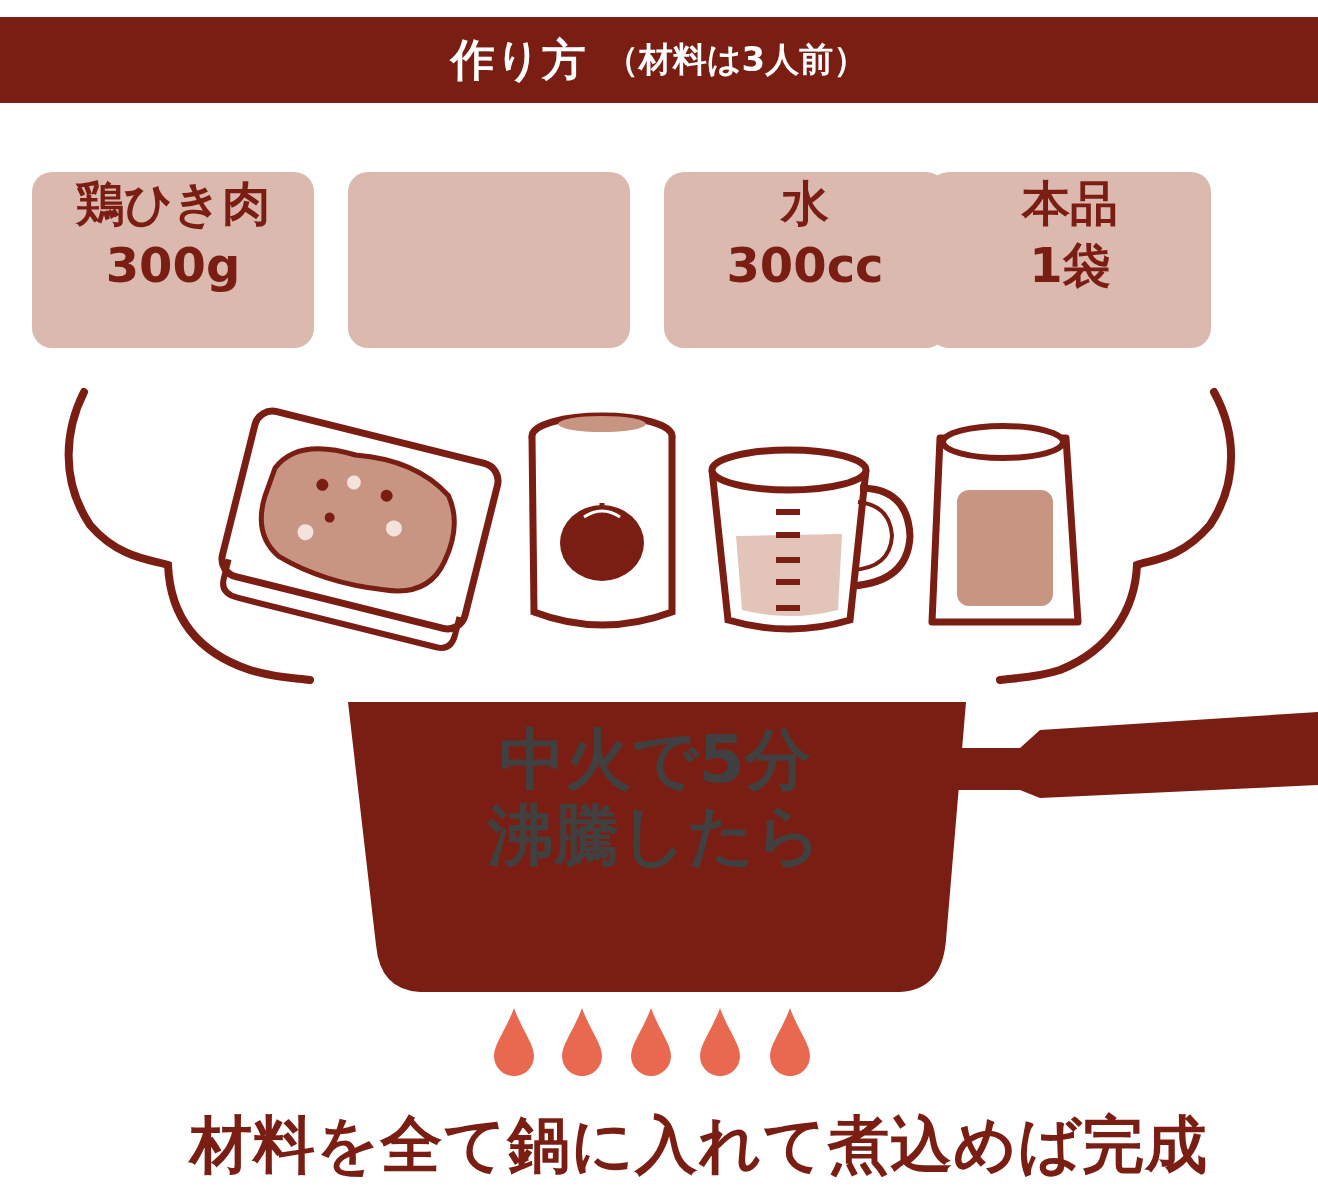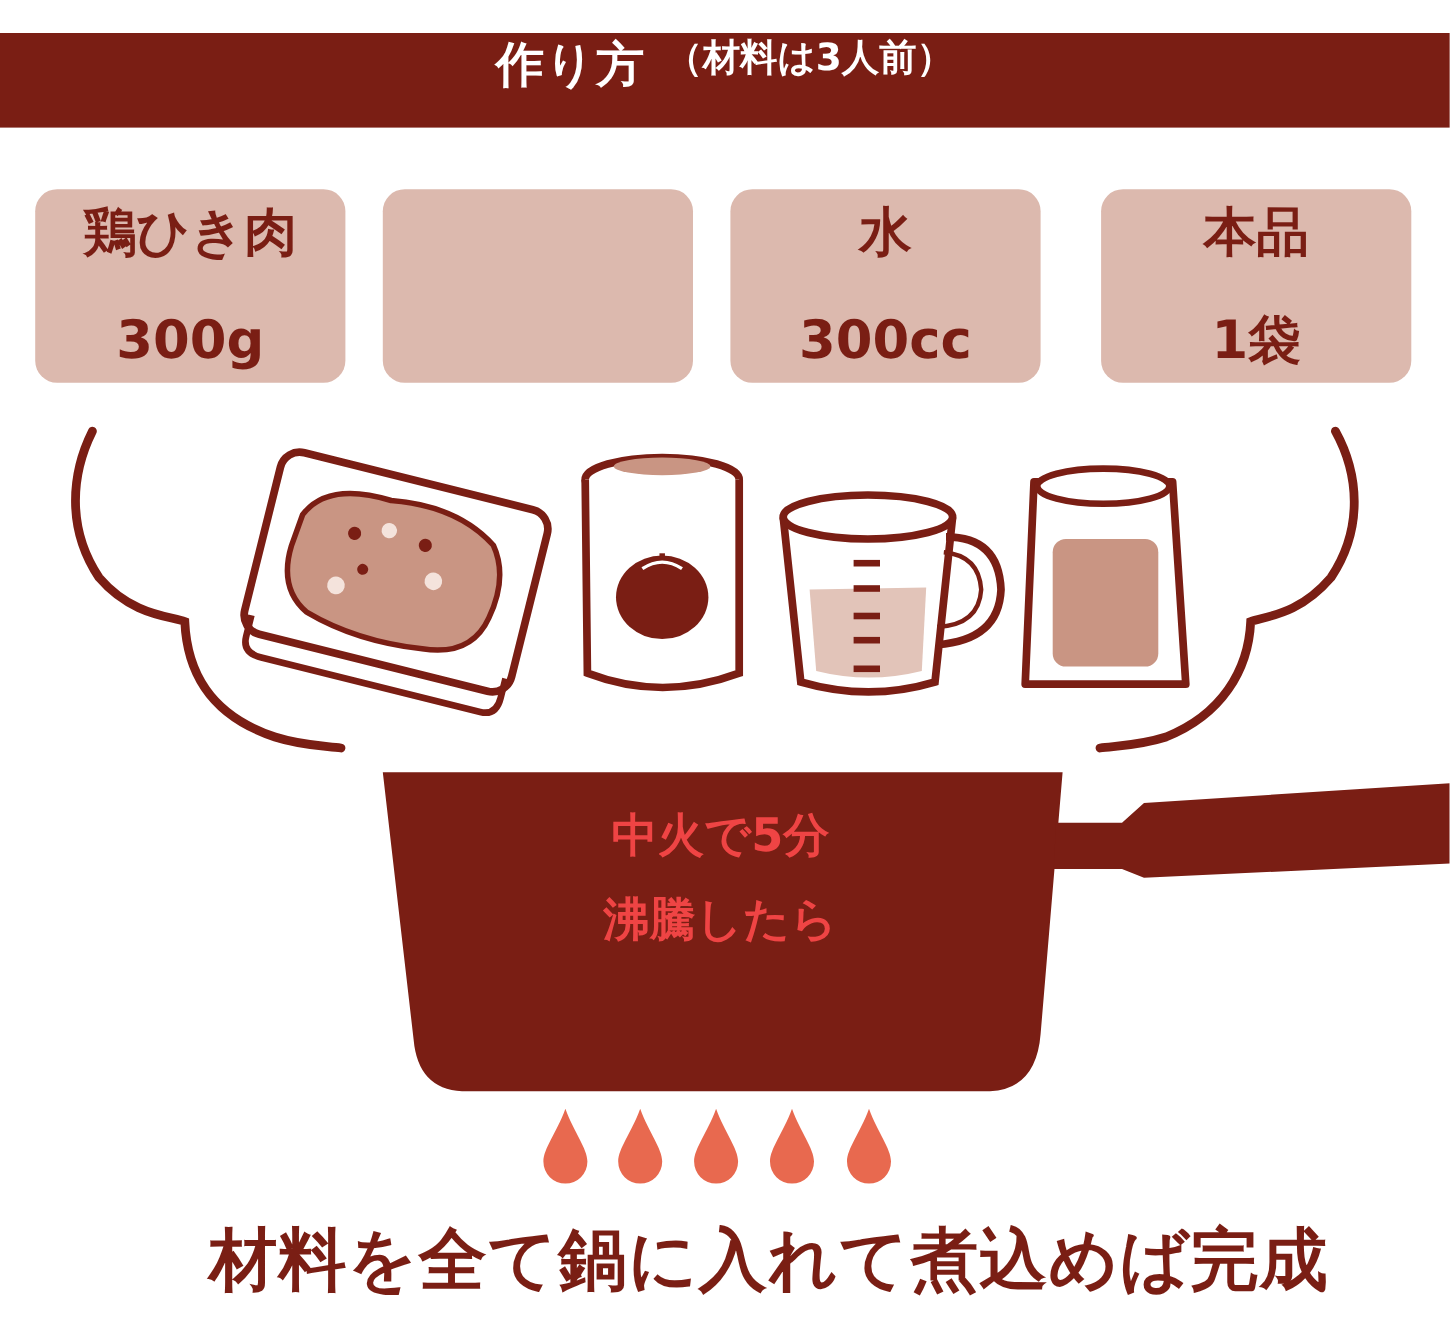--- a/index.html
+++ b/index.html
@@ -1,28 +1,28 @@
 <!DOCTYPE html>
 <html><head>
   <meta charset="utf-8">
   <style>
     html, body { margin: 0; padding: 0; background: #ffffff; }
     body { width: 1318px; height: 1200px; position: relative; overflow: hidden;
            font-family: "DejaVu Sans", "Liberation Sans", sans-serif; }
-    .header-bar { position: absolute; left: 0; top: 30px; width: 1318px; height: 86px;
-                  background: #7a1e14; display: flex; align-items: flex-start; justify-content: center; }
+    .header-bar { position: absolute; left: 0; top: 17px; width: 1318px; height: 86px;
+                  background: #7a1e14; display: flex; align-items: center; justify-content: center; }
     .header-title { color: #fff; font-weight: bold; font-size: 44px; letter-spacing: 1px; }
     .header-sub { color: #fff; font-weight: bold; font-size: 34px; margin-left: 18px; }
     .ingredient { position: absolute; top: 172px; width: 282px; height: 176px;
                   background: #dcb9ae; border-radius: 20px; display: flex; flex-direction: column;
-                  align-items: center; justify-content: center; color: #7a1e14; font-weight: bold; gap: 36px; }
+                  align-items: center; justify-content: flex-start; color: #7a1e14; font-weight: bold; }
     .ingredient .name { font-size: 48px; line-height: 62px; }
     .ingredient .qty { font-size: 48px; line-height: 62px; }
     .pot-text { position: absolute; left: 370px; top: 722px; width: 570px; text-align: center;
-                color: #ef4444; font-weight: bold; font-size: 42px; line-height: 76px; }
+                color: #404040; font-weight: bold; font-size: 66px; line-height: 76px; }
     .pot-text div { white-space: nowrap; }
     .footer { position: absolute; left: 0; top: 1103px; width: 1302px; text-align: center;
               color: #7a1e14; font-weight: bold; font-size: 62px; letter-spacing: 1px; padding-left: 48px; }
   </style>
 </head>
 <body>
 
 <div class="header-bar">
   <span class="header-title">作り方</span>
   <span class="header-sub">（材料は3人前）</span>
@@ -31,21 +31,21 @@
 <div class="ingredient" style="left:32px;">
   <div class="name">鶏ひき肉</div>
   <div class="qty">300g</div>
 </div>
 <div class="ingredient" style="left:348px;">
 </div>
 <div class="ingredient" style="left:664px;">
   <div class="name">水</div>
   <div class="qty">300cc</div>
 </div>
-<div class="ingredient" style="left:1001px;">
+<div class="ingredient" style="left:929px;">
   <div class="name">本品</div>
   <div class="qty">1袋</div>
 </div>
 
 <svg width="1318" height="1100" viewBox="0 0 1318 1100" style="position:absolute;left:0;top:0;">
 
   <g>
     <path d="M84 392 C 65 430, 60 480, 90 525 C 120 560, 155 560, 168 565 C 170 610, 190 650, 250 670 C 275 678, 295 678, 310 680" fill="none" stroke="#7a1e14" stroke-width="8" stroke-linecap="round"></path>
   </g>
 

